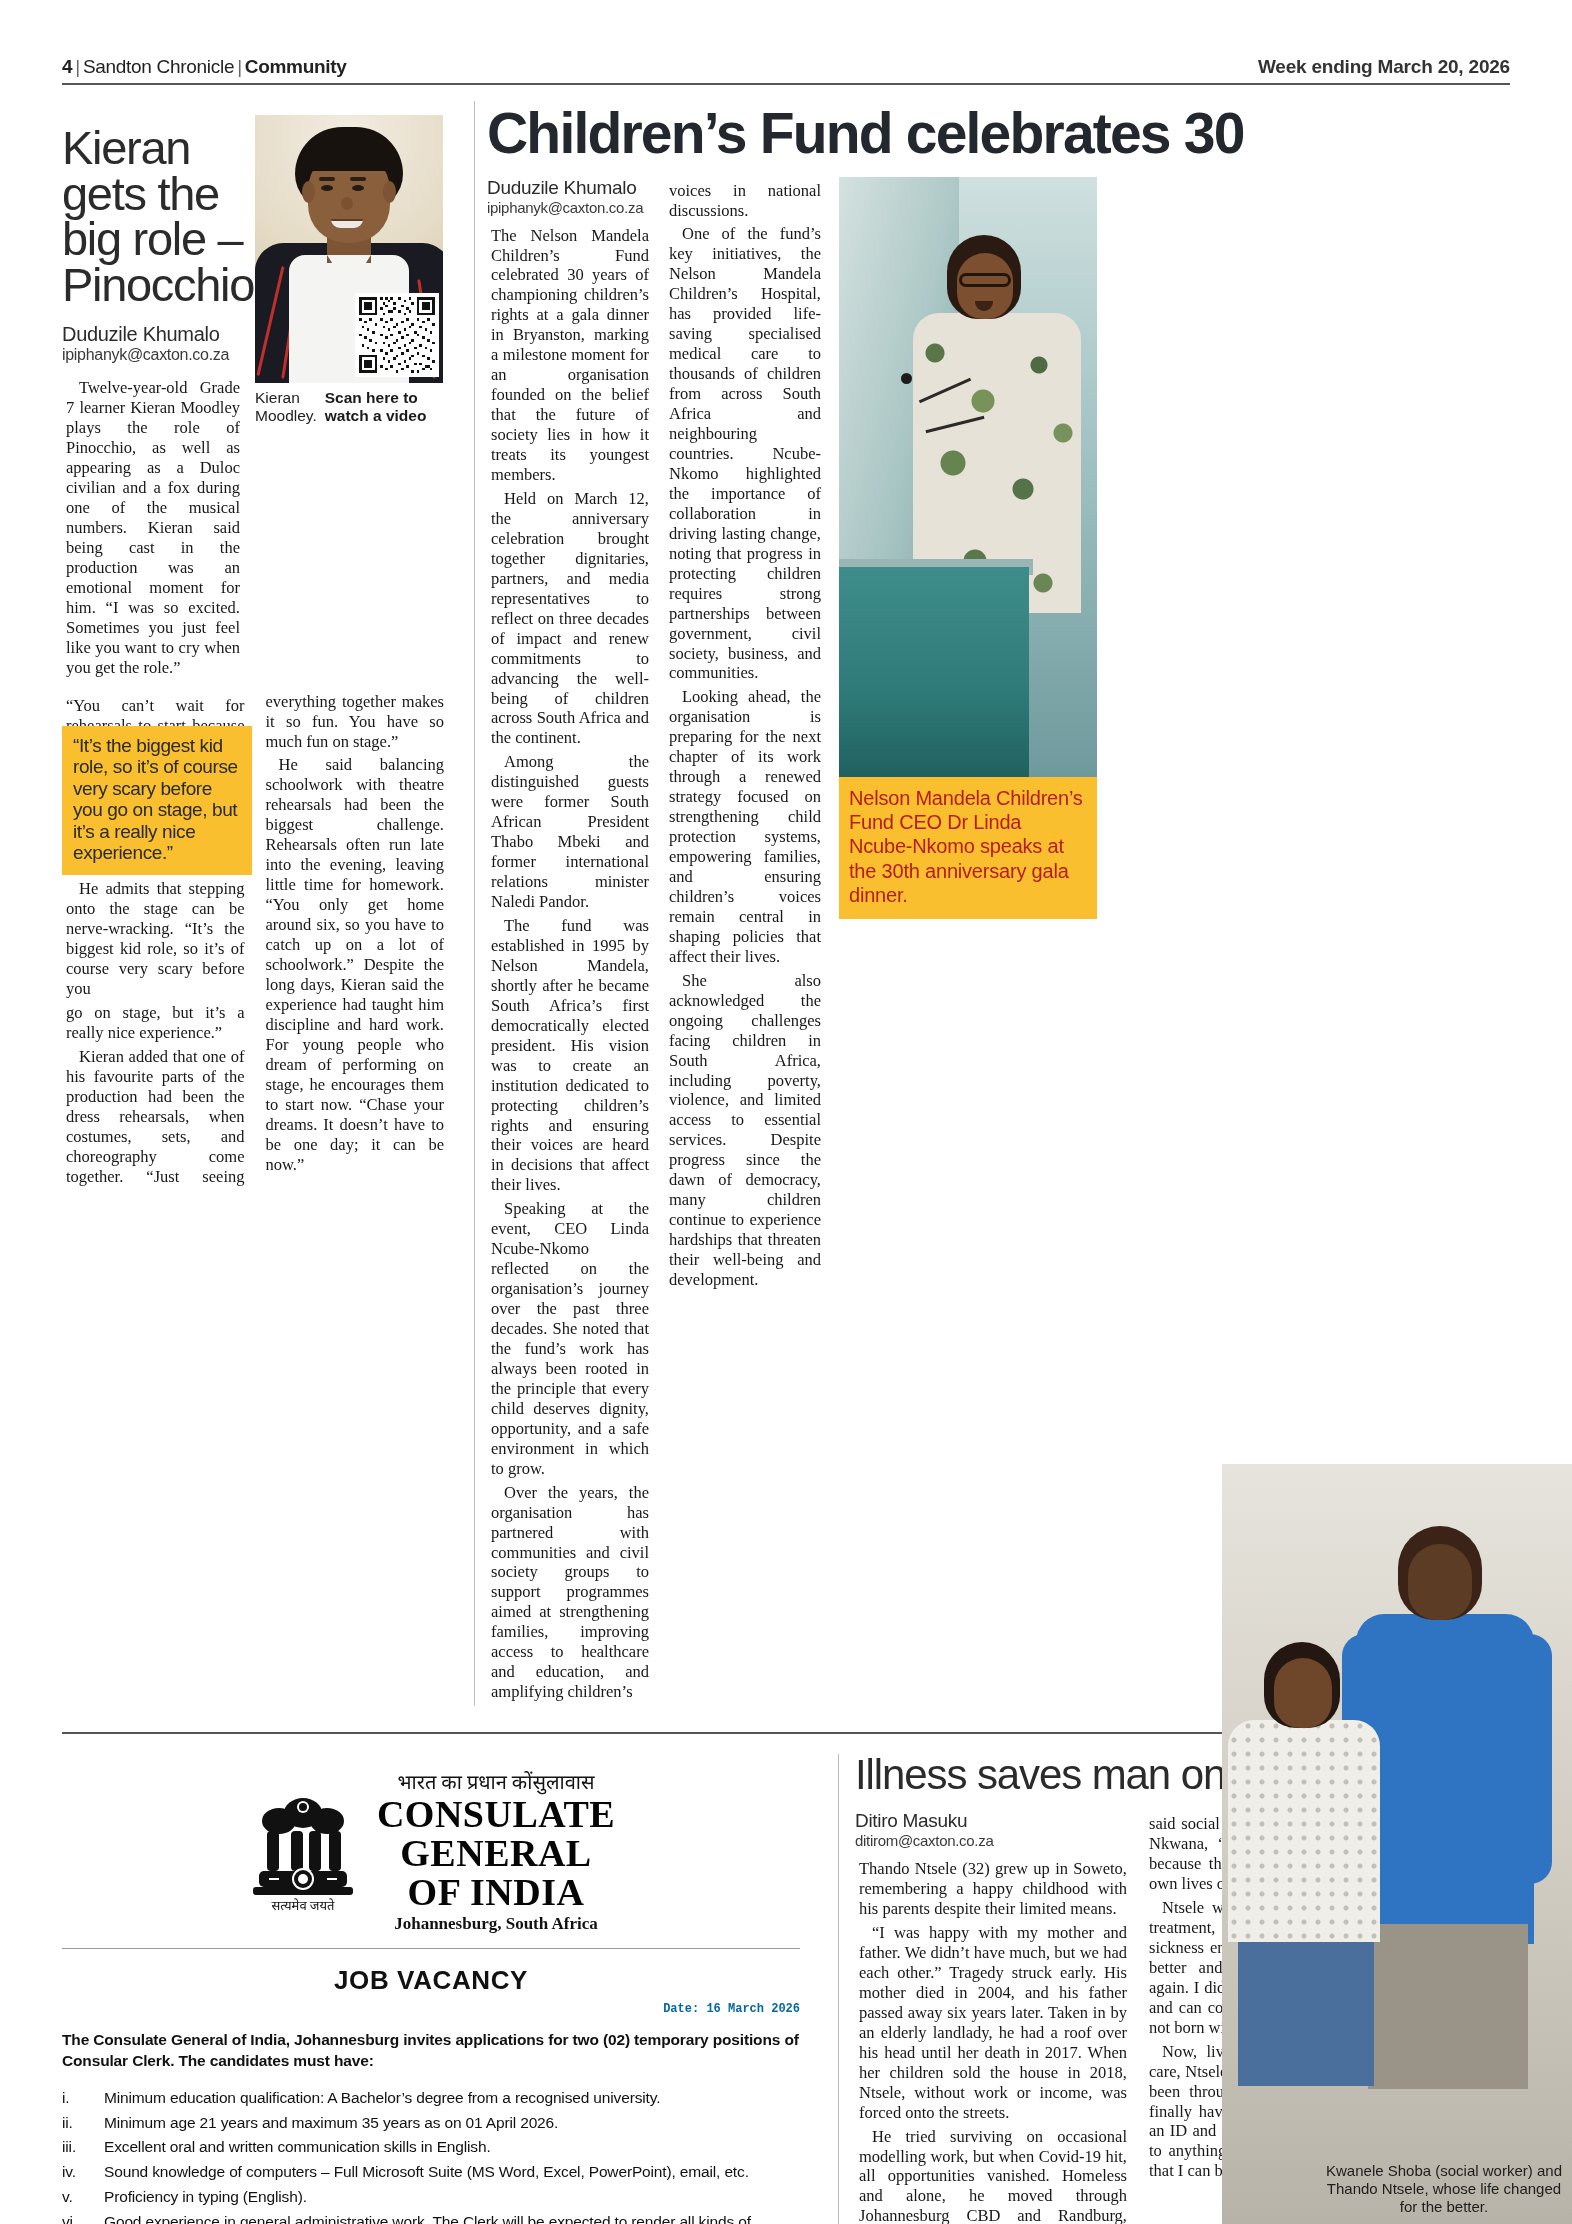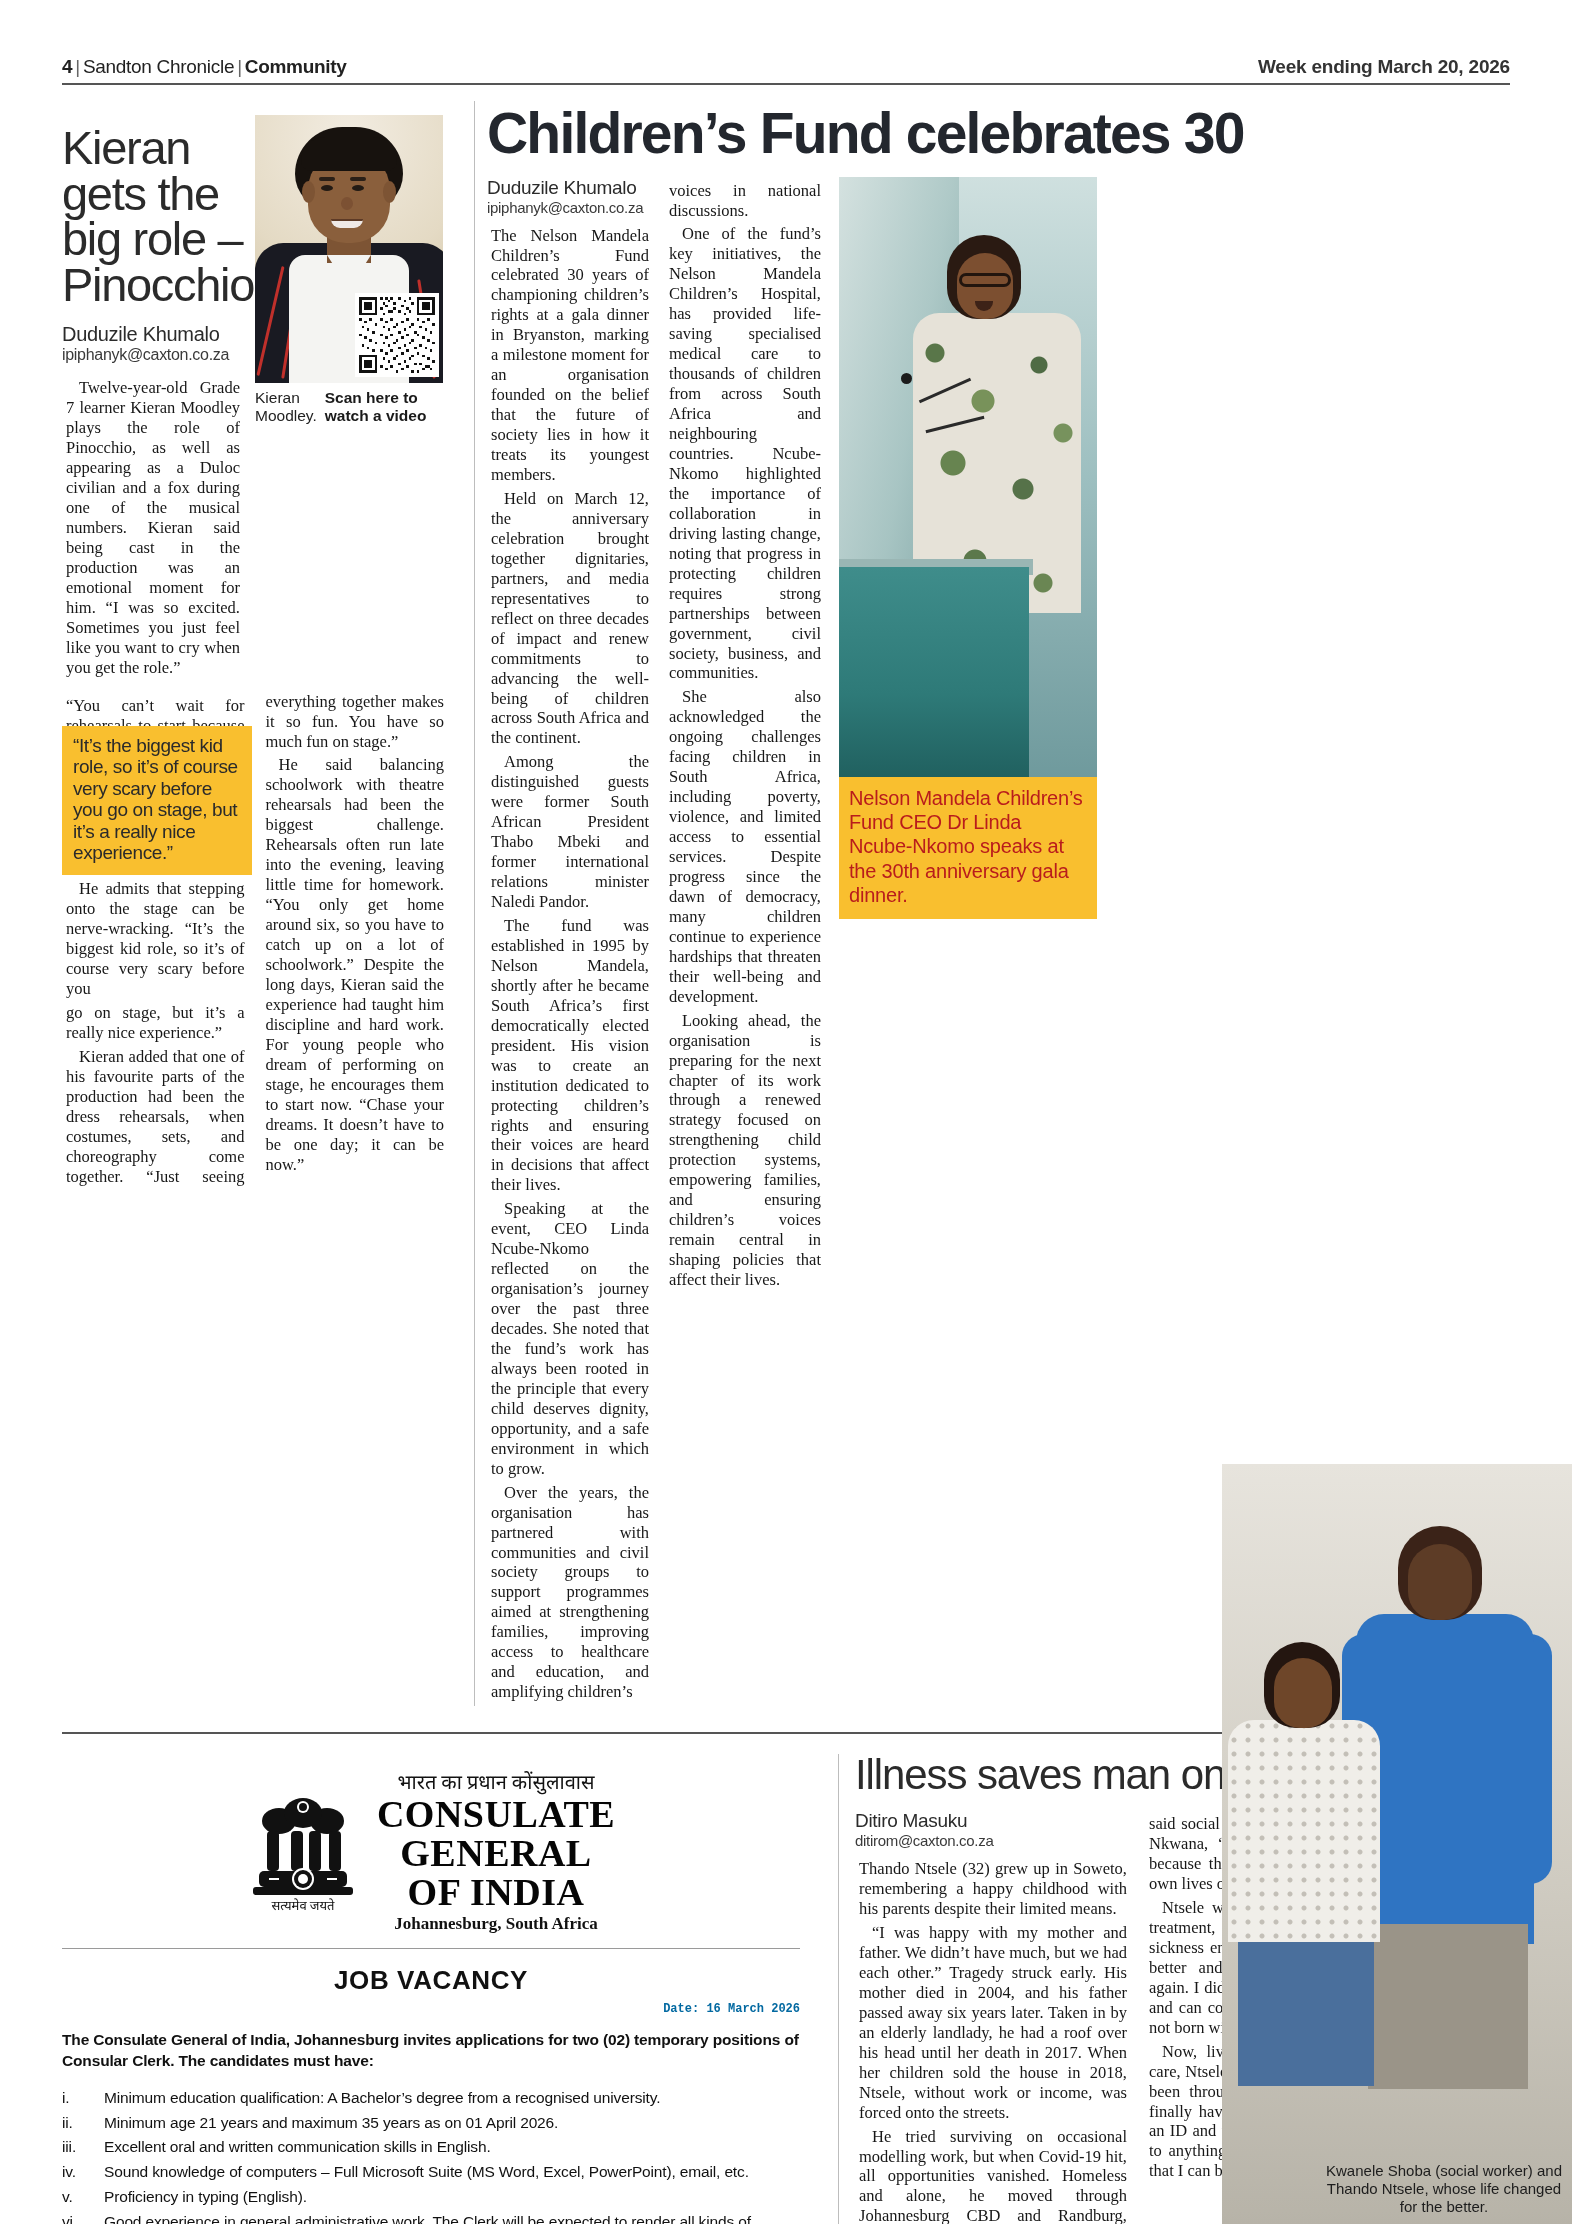--- a/index.html
+++ b/index.html
@@ -330,22 +330,22 @@
             <p>The fund was established in 1995 by Nelson Mandela, shortly after he became South Africa’s first democratically elected president. His vision was to create an institution dedicated to protecting children’s rights and ensuring their voices are heard in decisions that affect their lives.</p>
             <p>Speaking at the event, CEO Linda Ncube-Nkomo reflected on the organisation’s journey over the past three decades. She noted that the fund’s work has always been rooted in the principle that every child deserves dignity, opportunity, and a safe environment in which to grow.</p>
             <p>Over the years, the organisation has partnered with communities and civil society groups to support programmes aimed at strengthening families, improving access to healthcare and education, and amplifying children’s</p>
           </div>
         </div>
 
         <div class="mcol-wrap">
           <div class="serif-col">
             <p class="first">voices in national discussions.</p>
             <p>One of the fund’s key initiatives, the Nelson Mandela Children’s Hospital, has provided life-saving specialised medical care to thousands of children from across South Africa and neighbouring countries. Ncube-Nkomo highlighted the importance of collaboration in driving lasting change, noting that progress in protecting children requires strong partnerships between government, civil society, business, and communities.</p>
+            <p>Looking ahead, the organisation is preparing for the next chapter of its work through a renewed strategy focused on strengthening child protection systems, empowering families, and ensuring children’s voices remain central in shaping policies that affect their lives.</p>
             <p>She also acknowledged the ongoing challenges facing children in South Africa, including poverty, violence, and limited access to essential services. Despite progress since the dawn of democracy, many children continue to experience hardships that threaten their well-being and development.</p>
-            <p>Looking ahead, the organisation is preparing for the next chapter of its work through a renewed strategy focused on strengthening child protection systems, empowering families, and ensuring children’s voices remain central in shaping policies that affect their lives.</p>
           </div>
         </div>
 
         <div class="speaker-wrap">
           <div class="speaker-photo">
             <div class="sp-wall"></div>
             <div class="sp-drape"></div>
             <div class="sp-body"></div>
             <div class="sp-pattern"></div>
             <div class="sp-head"></div>

